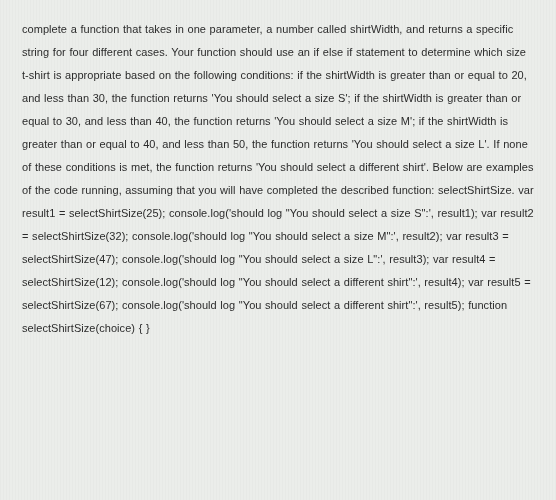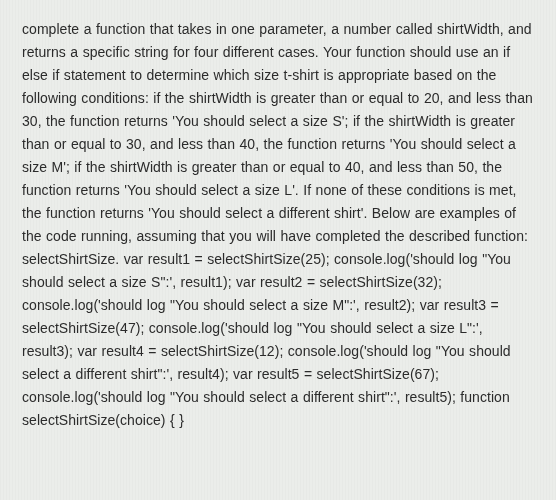--- a/index.html
+++ b/index.html
@@ -13,21 +13,21 @@
     background: #ebedea;
     background-image:
       linear-gradient(90deg, rgba(0,0,0,0.015) 1px, transparent 1px),
       linear-gradient(rgba(0,0,0,0.02) 0.5px, transparent 0.5px);
     background-size: 3px 3px, 100% 6px;
     font-family: "Segoe UI", "Helvetica Neue", Arial, sans-serif;
     color: #2b2b2b;
     padding: 18px 22px 18px 22px;
   }
   .text-block {
-    font-size: 14px;
+    font-size: 11px;
     line-height: 23px;
     letter-spacing: 0.05px;
     word-spacing: 0.5px;
     font-weight: 400;
   }
 </style>
 </head>
 <body>
 
 <div class="text-block">complete a function that takes in one parameter, a number called shirtWidth, and returns a specific string for four different cases. Your function should use an if else if statement to determine which size t-shirt is appropriate based on the following conditions: if the shirtWidth is greater than or equal to 20, and less than 30, the function returns 'You should select a size S'; if the shirtWidth is greater than or equal to 30, and less than 40, the function returns 'You should select a size M'; if the shirtWidth is greater than or equal to 40, and less than 50, the function returns 'You should select a size L'. If none of these conditions is met, the function returns 'You should select a different shirt'. Below are examples of the code running, assuming that you will have completed the described function: selectShirtSize. var result1 = selectShirtSize(25); console.log('should log "You should select a size S":', result1); var result2 = selectShirtSize(32); console.log('should log "You should select a size M":', result2); var result3 = selectShirtSize(47); console.log('should log "You should select a size L":', result3); var result4 = selectShirtSize(12); console.log('should log "You should select a different shirt":', result4); var result5 = selectShirtSize(67); console.log('should log "You should select a different shirt":', result5); function selectShirtSize(choice) { }</div>

